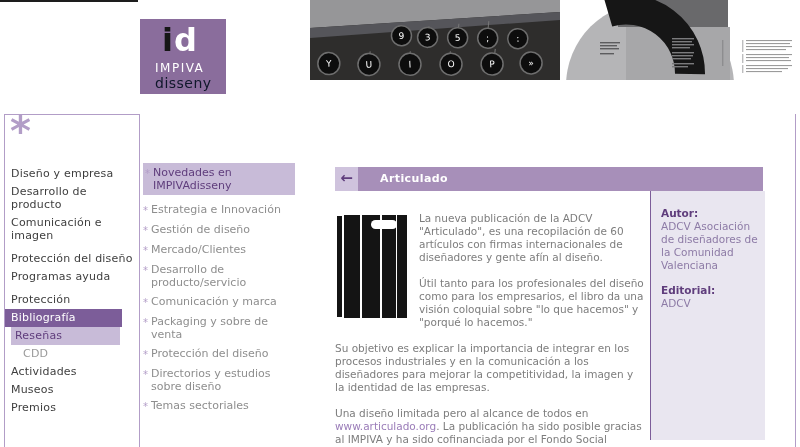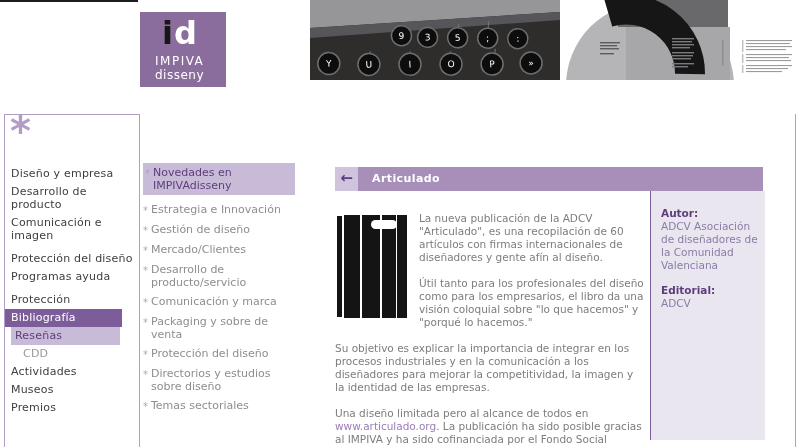--- a/index.html
+++ b/index.html
@@ -2,26 +2,26 @@
 <html style="--c-purple: #8a6d9c; --c-bar: #a78fb9; --c-arrowbg: #cfc3dd; --c-hldark: #7c5d99; --c-hllight: #c8bbd8; --c-darkpurple: #5f3d7c; --c-lavender: #e9e6f0; --c-line: #b29dc7; --c-bodytext: #7d7d7d; --c-link: #9a7cb8; --c-submenutext: #8e8e8e;"><head>
 <meta charset="utf-8">
 <style>
   html,body{margin:0;padding:0;}
   body{width:800px;height:447px;position:relative;background:#fff;overflow:hidden;
        font-family:"DejaVu Sans","Liberation Sans",sans-serif;}
   .abs{position:absolute;}
 
   
   #top-rule{left:0;top:0;width:138px;height:2px;background:#1d1d1d;}
-  #logo{left:140px;top:12px;width:86px;height:75px;background:var(--c-purple,#8a6d9c);}
+  #logo{left:140px;top:19px;width:86px;height:75px;background:var(--c-purple,#8a6d9c);}
   #logo .mark{margin:6px 0 0 22px;font-size:32px;font-weight:bold;line-height:30px;letter-spacing:1px;}
   #logo .mark .i{color:#161616;}
   #logo .mark .d{color:#ffffff;}
   #logo .l1{margin:6px 0 0 15px;color:#fff;font-weight:normal;font-size:12px;letter-spacing:1.5px;}
-  #logo .l2{margin:0 0 0 15px;color:#ffffff;font-size:12px;letter-spacing:0.5px;}
+  #logo .l2{margin:0 0 0 15px;color:#0f172a;font-size:14px;letter-spacing:0.5px;}
   #typewriter{left:310px;top:0;width:250px;height:80px;}
   #poster{left:562px;top:0;width:236px;height:80px;}
 
   
   #sidebar-box{left:4px;top:114px;width:136px;height:333px;border:1px solid var(--c-line,#b29dc7);border-bottom:none;box-sizing:border-box;}
   #sidebar-asterisk{left:10px;top:108px;font-size:40px;color:var(--c-line,#b29dc7);font-weight:bold;}
   #main-menu{left:5px;top:165px;width:134px;}
   .mm-item{font-size:11px;color:#3e3e3e;padding:2px 0 3px 6px;cursor:pointer;letter-spacing:0.2px;}
   .mm-gap{margin-top:5px;}
   .mm-item.active{background:var(--c-hldark,#7c5d99);color:#fff;width:111px;}
@@ -33,21 +33,21 @@
   #submenu{left:143px;top:163px;width:152px;}
   .sm-item{display:flex;font-size:11px;line-height:13px;color:var(--c-submenutext,#8e8e8e);margin-bottom:6px;cursor:pointer;}
   .sm-bullet{color:var(--c-line,#b29dc7);font-size:10px;width:8px;flex:none;padding-top:1px;}
   .sm-item.active{background:var(--c-hllight,#c8bbd8);color:var(--c-darkpurple,#5f3d7c);padding:3px 2px 3px 2px;margin-bottom:8px;}
 
   
   #content-bar{left:335px;top:167px;width:428px;height:24px;display:flex;}
   #back-btn{width:23px;height:24px;background:var(--c-arrowbg,#cfc3dd);color:var(--c-darkpurple,#5f3d7c);
             font-size:15px;font-weight:bold;text-align:center;line-height:23px;cursor:pointer;flex:none;}
   #bar-rest{flex:1;background:var(--c-bar,#a78fb9);color:#fff;font-size:11px;font-weight:bold;
-            line-height:24px;padding-left:14px;letter-spacing:0.4px;}
+            line-height:24px;padding-left:22px;letter-spacing:0.4px;}
 
   #main-text{left:335px;top:212px;width:310px;font-size:10.5px;line-height:13px;color:var(--c-bodytext,#7d7d7d);}
   #main-text p{margin:0 0 13px 0;}
   #main-text .clear{clear:left;}
   a.link{color:var(--c-link,#9a7cb8);text-decoration:none;cursor:pointer;}
 
   
   #book{float:left;width:72px;height:103px;margin:3px 12px 4px 0;position:relative;background:#fff;}
   #book .spine{position:absolute;left:2px;top:1px;width:5px;height:101px;background:#141414;}
   #book .face{position:absolute;left:9px;top:0;width:63px;height:103px;background:

